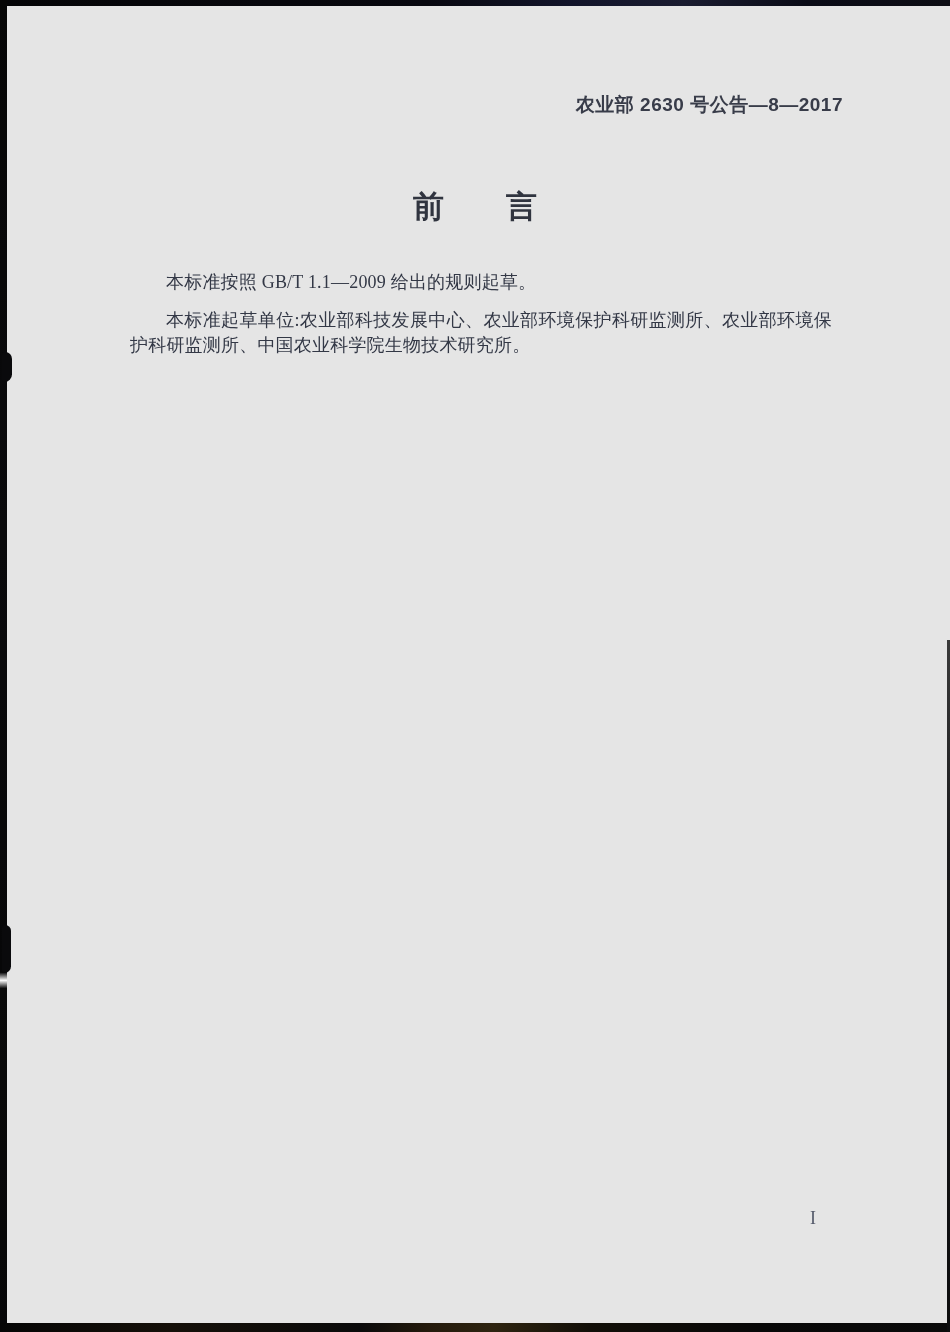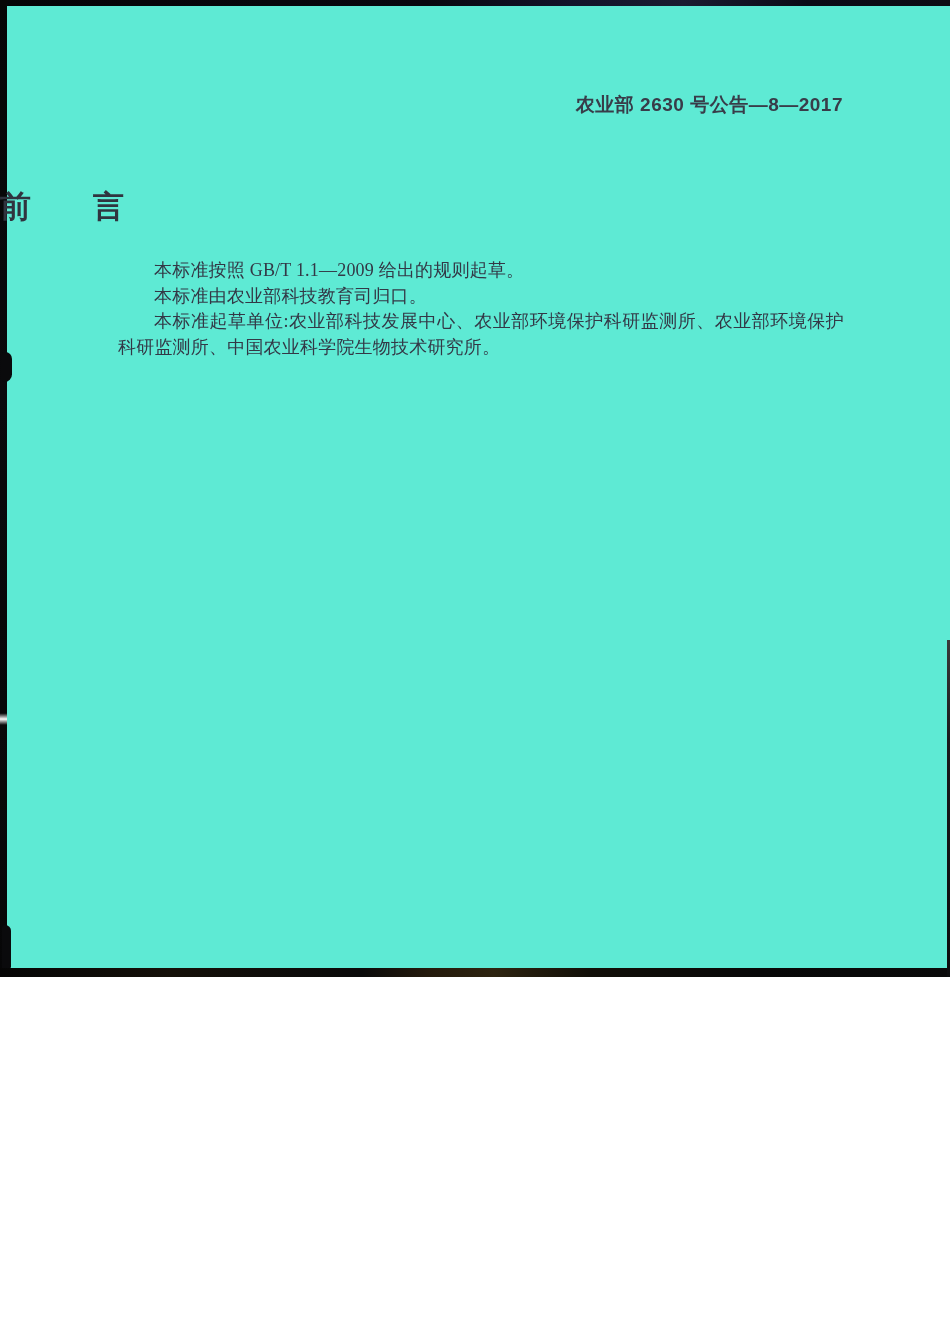--- a/index.html
+++ b/index.html
@@ -3,22 +3,22 @@
 <meta charset="utf-8">
 <style>
   html, body {
     margin: 0;
     padding: 0;
     background: #ffffff;
   }
   .page {
     position: relative;
     width: 950px;
-    height: 977px;
-    background: #5eead4;
+    height: 1332px;
+    background: #e5e5e5;
     overflow: hidden;
     font-family: "Liberation Serif", "DejaVu Serif", serif;
     color: #333846;
   }
 
   
   .scan-top {
     position: absolute; top: 0; left: 0;
     width: 100%; height: 6px;
     background: linear-gradient(90deg, #050507 0%, #08080f 45%, #12142a 60%, #1a1c30 72%, #0a0b16 85%, #0d0d14 100%);
@@ -61,33 +61,34 @@
     font-size: 19px;
     letter-spacing: 0.5px;
     color: #383c49;
   }
   .doc-title {
     position: absolute;
     top: 186px;
     left: 0;
     width: 100%;
     margin: 0;
+    text-align: center;
     font-family: "Liberation Sans", "DejaVu Sans", sans-serif;
     font-weight: bold;
     font-size: 31px;
     color: #30343f;
   }
   .doc-body {
     position: absolute;
     top: 258px;
     left: 118px;
     width: 726px;
   }
   .doc-body p {
-    margin: 0;
+    margin: 12px;
     text-indent: 2em;
     font-size: 18px;
     line-height: 25.7px;
     text-align: justify;
     letter-spacing: 0.2px;
     color: #333846;
   }
   .page-number {
     position: absolute;
     top: 1208px;
@@ -108,19 +109,18 @@
   <div class="scan-blob-2"></div>
   <div class="scan-bottom"></div>
   <div class="scan-right"></div>
 
   <div class="doc-code">农业部 2630 号公告—8—2017</div>
 
   <h1 class="doc-title">前　　言</h1>
 
   <div class="doc-body">
     <p>本标准按照 GB/T 1.1—2009 给出的规则起草。</p>
-    <p>本标准由农业部科技教育司归口。</p>
     <p>本标准起草单位:农业部科技发展中心、农业部环境保护科研监测所、农业部环境保护科研监测所、中国农业科学院生物技术研究所。</p>
   </div>
 
   <div class="page-number">I</div>
 
 </div>
 
 </body></html>

